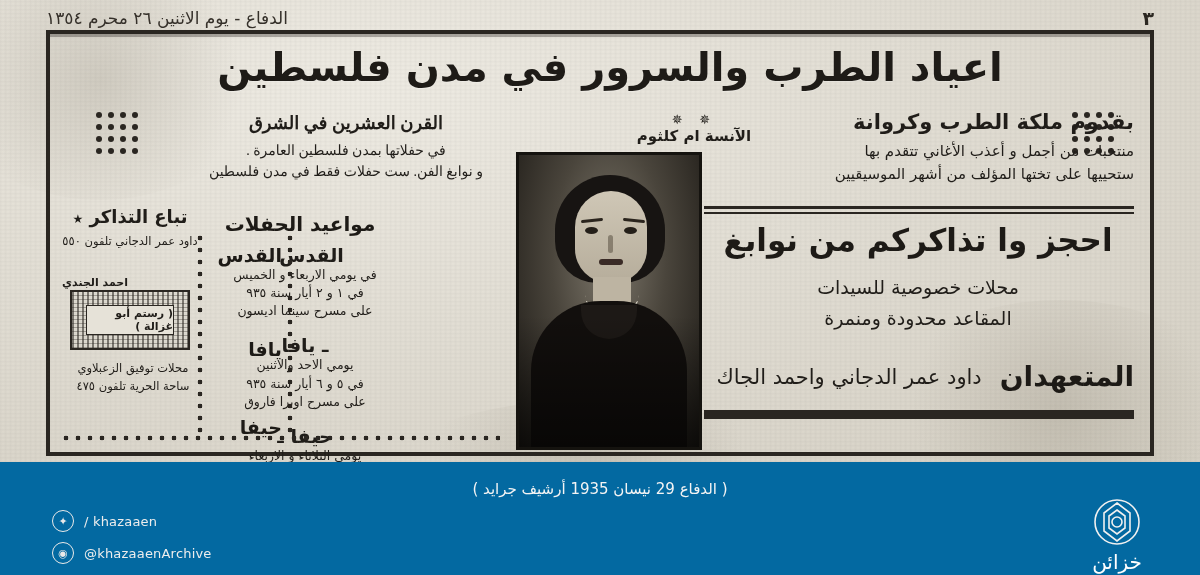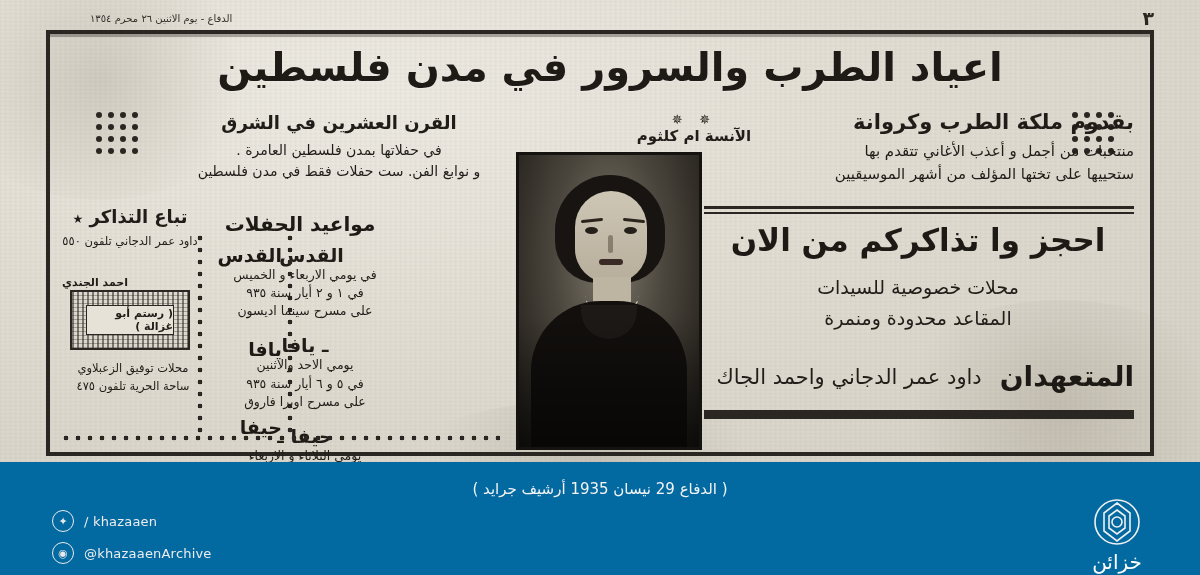--- a/index.html
+++ b/index.html
@@ -36,21 +36,21 @@
     position:absolute;left:46px;top:6px;width:1108px;height:24px;
     display:flex;align-items:center;justify-content:space-between;
     direction:rtl;
   }
   .page-number{
     font-family:"DejaVu Sans", sans-serif;
     font-size:19px;font-weight:bold;color:#2b2721;
     letter-spacing:1px;
   }
   .masthead-right{
-    font-size:10px;color:#35302a;direction:rtl;white-space:nowrap;margin-left:44px;
+    font-size:17px;color:#35302a;direction:rtl;white-space:nowrap;
   }
   .rule-top{
     position:absolute;left:46px;top:30px;width:1108px;height:4px;
     background:linear-gradient(#2a2621,#2a2621);
     box-shadow:0 3px 0 0 rgba(42,38,33,0.35);
   }
   .rule-bottom{
     position:absolute;left:46px;top:452px;width:1108px;height:4px;
     background:#2a2621;
   }
@@ -163,21 +163,21 @@
     position:absolute;left:62px;top:150px;width:56px;height:34px;
     background:#1d1916;border-radius:0 0 30px 30px;
   }
   .portrait .shadow{
     position:absolute;inset:0;
     background:linear-gradient(180deg, rgba(0,0,0,0) 55%, rgba(0,0,0,.55) 100%);
   }
 
   
   .mid-col{
-    position:absolute;left:189px;top:110px;width:300px;direction:rtl;text-align:right;color:#201d19;
+    position:absolute;left:196px;top:110px;width:300px;direction:rtl;text-align:right;color:#201d19;font-family:Liberation Serif, serif;
   }
   .mid-top{font-size:18px;font-weight:bold;line-height:1.45;text-align:center;}
   .mid-top2{font-size:14px;line-height:1.5;text-align:center;margin-top:4px;}
   .mid-top3{font-size:14px;line-height:1.5;text-align:center;}
   .sched-title{
     position:absolute;left:200px;top:212px;width:200px;direction:rtl;text-align:center;
     font-size:20px;font-weight:bold;color:#1d1a16;
   }
   .sched{
     position:absolute;left:200px;top:244px;width:210px;direction:rtl;color:#201d19;
@@ -328,21 +328,21 @@
     </div>
 
     <div class="kulthum">
       <span class="star">✵ ✵</span>
       <span>الآنسة ام كلثوم</span>
     </div>
 
     <div class="rule-mid"></div>
     <div class="rule-mid2"></div>
 
-    <div class="reserve">احجز وا تذاكركم من الان</div>
+    <div class="reserve">احجز وا تذاكركم من نوابغ</div>
 
     <div class="right-sub">
       <div>محلات خصوصية للسيدات</div>
       <div>المقاعد محدودة ومنمرة</div>
     </div>
 
     <div class="undertakers">
       <div class="label">المتعهدان</div>
       <div class="names">داود عمر الدجاني واحمد الجاك</div>
     </div>

